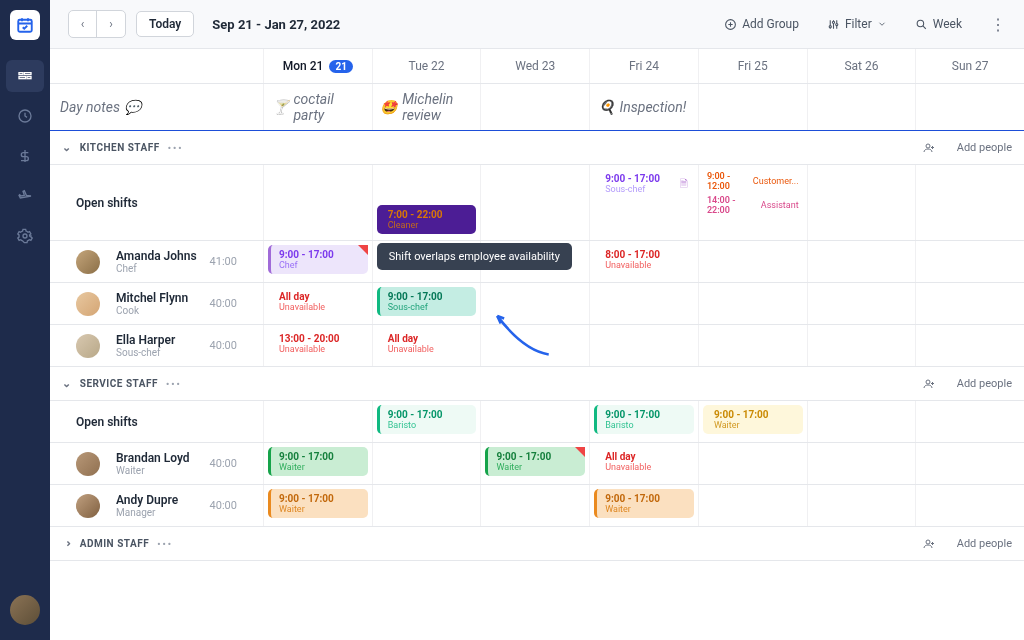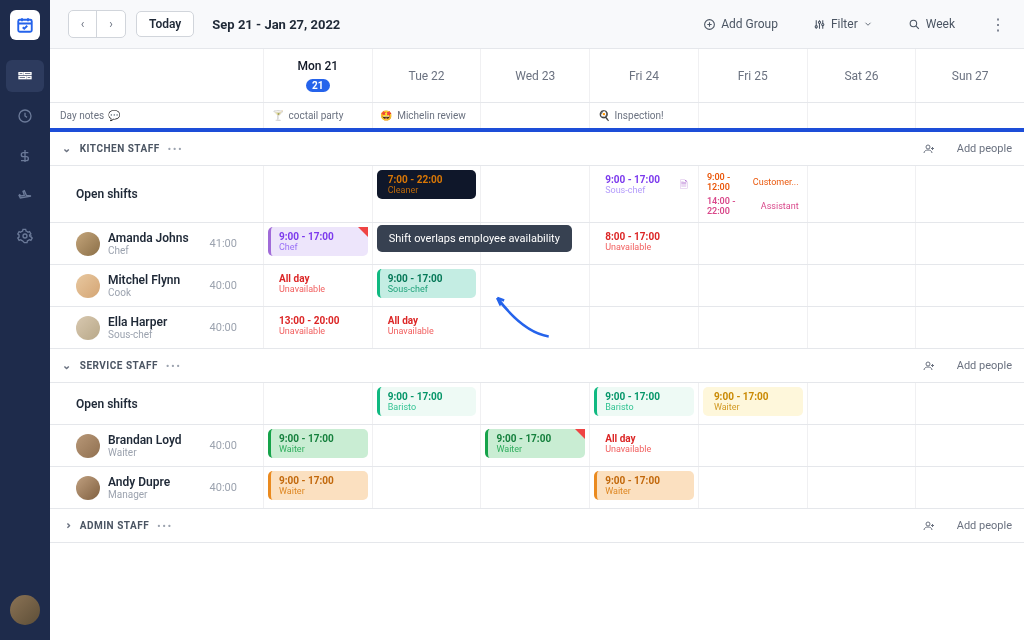--- a/index.html
+++ b/index.html
@@ -26,64 +26,64 @@
 .header .create-btn { background: #2563eb; color: #fff; border-radius: 6px; padding: 7px 14px; display: flex; align-items: center; gap: 8px; font-size: 12px; font-weight: 600; cursor: pointer; }
 
 
 .toolbar { display: flex; align-items: center; justify-content: space-between; padding: 10px 18px; background: #f8f9fb; border-bottom: 1px solid #e5e7eb; }
 .toolbar .left { display: flex; align-items: center; gap: 10px; }
 .toolbar .nav-arrows { display: flex; border: 1px solid #d1d5db; border-radius: 5px; background: #fff; }
 .toolbar .nav-arrows span { width: 28px; height: 26px; display: flex; align-items: center; justify-content: center; cursor: pointer; color: #6b7280; font-size: 12px;}
 .toolbar .nav-arrows span:first-child { border-right: 1px solid #d1d5db; }
 .toolbar .today-btn { border: 1px solid #d1d5db; border-radius: 5px; padding: 5px 12px; font-size: 12px; font-weight: 600; cursor: pointer; background: #fff;}
 .toolbar .date-range { font-size: 13px; font-weight: 700; margin-left: 8px; }
-.toolbar .right { display: flex; align-items: center; gap: 35px; justify-content: flex-end; }
+.toolbar .right { display: flex; align-items: center; gap: 28px; justify-content: flex-end; }
 .toolbar .tool { display: flex; align-items: center; gap: 5px; font-size: 12px; color: #4b5563; cursor: pointer; }
 .toolbar .menu-dots { color: #6b7280; cursor: pointer; }
 
 
 .grid { flex: 1; overflow: auto; display: flex; flex-direction: column; }
 .day-header { display: flex; border-bottom: 1px solid #e5e7eb; }
 .day-header .label-cell { width: 213px; }
 .day-header .day-cell { flex: 1; text-align: center; padding: 10px 0; font-size: 12px; color: #6b7280; border-left: 1px solid #f0f0f2; display: flex; align-items: center; justify-content: center; gap: 6px;}
-.day-header .day-cell.active { color: #111827; font-weight: 500; flex-direction: column; }
+.day-header .day-cell.active { color: #111827; font-weight: 500; }
 .badge { background: #2563eb; color: #fff; font-size: 10px; font-weight: 700; border-radius: 9px; padding: 1px 6px; }
 
-.notes-row { display: flex; border-bottom: 4px solid #1d4ed8; font-size: 10px; }
+.notes-row { display: flex; border-bottom: 1px solid #1d4ed8; font-size: 14px; font-style: italic; }
 .notes-row .label-cell { width: 213px; padding: 7px 10px; color: #6b7280; display:flex; align-items:center; gap:4px;}
 .notes-row .note-cell { flex: 1; padding: 7px 8px; color: #6b7280; border-left: 1px solid #f0f0f2; display:flex; align-items:center; gap:4px;}
 
 .group-header { display: flex; align-items: center; justify-content: space-between; padding: 10px 12px; border-bottom: 1px solid #e5e7eb; background: #fff; }
 .group-header .left { display: flex; align-items: center; gap: 8px; font-size: 10px; font-weight: 700; letter-spacing: 0.5px; color: #4b5563; }
 .group-header .chev { color: #6b7280; cursor: pointer; font-size: 11px;}
 .group-header .dots { color: #9ca3af; cursor: pointer; letter-spacing: 2px; font-size: 9px;}
 .add-people { display: flex; align-items: center; gap: 22px; font-size: 11px; color: #6b7280; cursor: pointer; }
 
 .row { display: flex; border-bottom: 1px solid #e5e7eb; min-height: 42px; position: relative; }
 .row .label-cell { width: 213px; display: flex; align-items: center; justify-content: space-between; padding: 8px 26px; }
-.row .label-cell .who { display: flex; align-items: center; gap: 8px; }
+.row .label-cell .who { display: flex; align-items: center; gap: 16px; }
 .row .label-cell .av { width: 24px; height: 24px; border-radius: 50%; background: linear-gradient(135deg, #c4a57b, #8b6f47); }
 .row .label-cell .name { font-size: 12px; font-weight: 600; }
 .row .label-cell .role { font-size: 10px; color: #9ca3af; }
 .row .label-cell .hours { font-size: 11px; color: #9ca3af; }
 .row .day-cell { flex: 1; border-left: 1px solid #f0f0f2; padding: 4px; position: relative; }
 
 .shift { border-radius: 5px; padding: 4px 8px; font-size: 10px; cursor: pointer; position: relative; margin-bottom: 2px; border-left: 3px solid transparent;}
 .shift .time { font-weight: 700; }
 .shift .role { font-size: 9px; opacity: 0.85; }
 .shift .corner { position: absolute; top: 0; right: 0; width: 0; height: 0; border-style: solid; border-width: 0 10px 10px 0; border-color: transparent #ef4444 transparent transparent; }
 .shift .doc-icon { position: absolute; right: 6px; top: 50%; transform: translateY(-50%); color: #b578d4; }
 
 .shift.purple { background: #ede5fb; border-left-color:#a06bd8; }
 .shift.purple .time { color: #7c3aed; }
 .shift.purple .role { color: #8b5cf6; }
 .shift.purple-open { background:#fff; }
 .shift.purple-open .time{ color:#7c3aed; font-weight:700;}
 .shift.purple-open .role{ color:#a78bfa;}
-.shift.light-orange { background: #0f172a; }
+.shift.light-orange { background: #4c1d95; margin-top: 36px; }
 .shift.light-orange .time{ color:#d97706;}
 .shift.light-orange .role{ color:#d97706;}
 .shift.teal { background: #c4ede3; border-left-color:#10b981;}
 .shift.teal .time { color: #047857; }
 .shift.teal .role { color: #059669; }
 .shift.teal-light { background: #eefaf5; border-left-color:#10b981;}
 .shift.teal-light .time{color:#059669;}
 .shift.teal-light .role{color:#10b981;}
 .shift.green { background: #c9edd3; border-left-color:#16a34a;}
 .shift.green .time { color: #15803d; }

